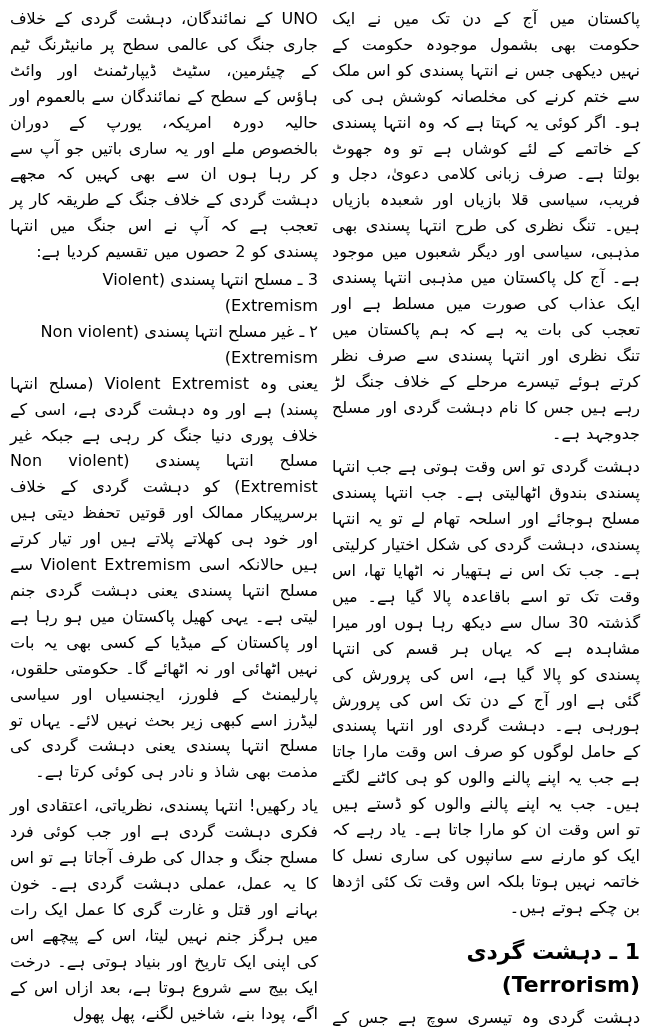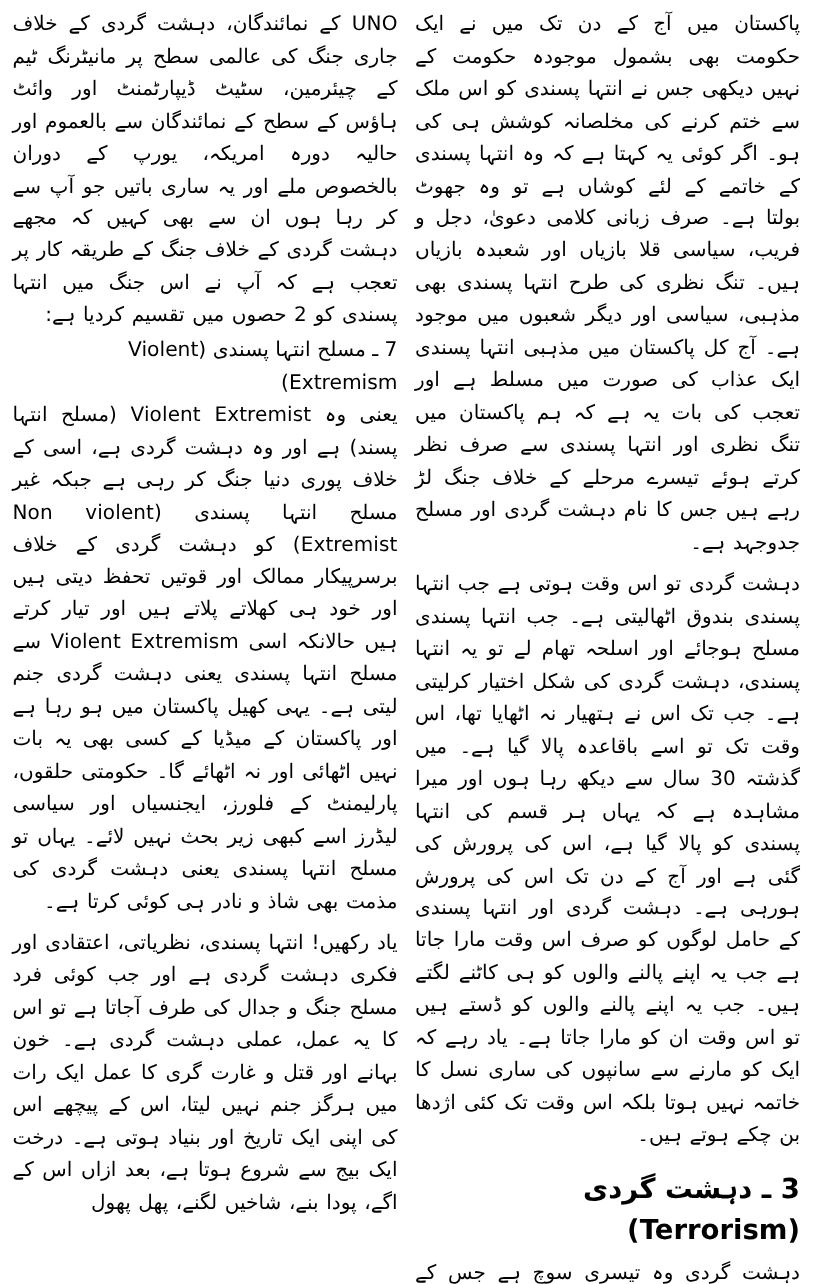--- a/index.html
+++ b/index.html
@@ -62,25 +62,26 @@
 </style>
 </head>
 <body>
 
 <div class="page">
 
   <div class="column right-col">
     <p class="para">پاکستان میں آج کے دن تک میں نے ایک حکومت بھی بشمول موجودہ حکومت کے نہیں دیکھی جس نے انتہا پسندی کو اس ملک سے ختم کرنے کی مخلصانہ کوشش ہی کی ہو۔ اگر کوئی یہ کہتا ہے کہ وہ انتہا پسندی کے خاتمے کے لئے کوشاں ہے تو وہ جھوٹ بولتا ہے۔ صرف زبانی کلامی دعویٰ، دجل و فریب، سیاسی قلا بازیاں اور شعبدہ بازیاں ہیں۔ تنگ نظری کی طرح انتہا پسندی بھی مذہبی، سیاسی اور دیگر شعبوں میں موجود ہے۔ آج کل پاکستان میں مذہبی انتہا پسندی ایک عذاب کی صورت میں مسلط ہے اور تعجب کی بات یہ ہے کہ ہم پاکستان میں تنگ نظری اور انتہا پسندی سے صرف نظر کرتے ہوئے تیسرے مرحلے کے خلاف جنگ لڑ رہے ہیں جس کا نام دہشت گردی اور مسلح جدوجہد ہے۔</p>
     <div class="block-gap"></div>
     <p class="para">دہشت گردی تو اس وقت ہوتی ہے جب انتہا پسندی بندوق اٹھالیتی ہے۔ جب انتہا پسندی مسلح ہوجائے اور اسلحہ تھام لے تو یہ انتہا پسندی، دہشت گردی کی شکل اختیار کرلیتی ہے۔ جب تک اس نے ہتھیار نہ اٹھایا تھا، اس وقت تک تو اسے باقاعدہ پالا گیا ہے۔ میں گذشتہ 30 سال سے دیکھ رہا ہوں اور میرا مشاہدہ ہے کہ یہاں ہر قسم کی انتہا پسندی کو پالا گیا ہے، اس کی پرورش کی گئی ہے اور آج کے دن تک اس کی پرورش ہورہی ہے۔ دہشت گردی اور انتہا پسندی کے حامل لوگوں کو صرف اس وقت مارا جاتا ہے جب یہ اپنے پالنے والوں کو ہی کاٹنے لگتے ہیں۔ جب یہ اپنے پالنے والوں کو ڈستے ہیں تو اس وقت ان کو مارا جاتا ہے۔ یاد رہے کہ ایک کو مارنے سے سانپوں کی ساری نسل کا خاتمہ نہیں ہوتا بلکہ اس وقت تک کئی اژدھا بن چکے ہوتے ہیں۔</p>
-    <h2 class="heading">3 ـ دہشت گردی (Terrorism)</h2>
+    <h2 class="heading">1 ـ دہشت گردی (Terrorism)</h2>
     <p class="para">دہشت گردی وہ تیسری سوچ ہے جس کے ساتھ ہمارا ٹکراؤ اور تصادم ہے۔ پوری دنیا میں منعقدہ کانفرنسز اور سیمینارز میں مغربی مفکروں، تھنک ٹینکس،</p>
   </div>
 
   <div class="column left-col">
     <p class="para">UNO کے نمائندگان، دہشت گردی کے خلاف جاری جنگ کی عالمی سطح پر مانیٹرنگ ٹیم کے چیئرمین، سٹیٹ ڈیپارٹمنٹ اور وائٹ ہاؤس کے سطح کے نمائندگان سے بالعموم اور حالیہ دورہ امریکہ، یورپ کے دوران بالخصوص ملے اور یہ ساری باتیں جو آپ سے کر رہا ہوں ان سے بھی کہیں کہ مجھے دہشت گردی کے خلاف جنگ کے طریقہ کار پر تعجب ہے کہ آپ نے اس جنگ میں انتہا پسندی کو 2 حصوں میں تقسیم کردیا ہے:</p>
-    <p class="list-item">7 ـ مسلح انتہا پسندی (Violent Extremism)</p>
+    <p class="list-item">3 ـ مسلح انتہا پسندی (Violent Extremism)</p>
+    <p class="list-item">۲ ـ غیر مسلح انتہا پسندی (Non violent Extremism)</p>
     <p class="para">یعنی وہ Violent Extremist (مسلح انتہا پسند) ہے اور وہ دہشت گردی ہے، اسی کے خلاف پوری دنیا جنگ کر رہی ہے جبکہ غیر مسلح انتہا پسندی (Non violent Extremist) کو دہشت گردی کے خلاف برسرپیکار ممالک اور قوتیں تحفظ دیتی ہیں اور خود ہی کھلاتے پلاتے ہیں اور تیار کرتے ہیں حالانکہ اسی Violent Extremism سے مسلح انتہا پسندی یعنی دہشت گردی جنم لیتی ہے۔ یہی کھیل پاکستان میں ہو رہا ہے اور پاکستان کے میڈیا کے کسی بھی یہ بات نہیں اٹھائی اور نہ اٹھائے گا۔ حکومتی حلقوں، پارلیمنٹ کے فلورز، ایجنسیاں اور سیاسی لیڈرز اسے کبھی زیر بحث نہیں لائے۔ یہاں تو مسلح انتہا پسندی یعنی دہشت گردی کی مذمت بھی شاذ و نادر ہی کوئی کرتا ہے۔</p>
     <div class="block-gap"></div>
     <p class="para">یاد رکھیں! انتہا پسندی، نظریاتی، اعتقادی اور فکری دہشت گردی ہے اور جب کوئی فرد مسلح جنگ و جدال کی طرف آجاتا ہے تو اس کا یہ عمل، عملی دہشت گردی ہے۔ خون بہانے اور قتل و غارت گری کا عمل ایک رات میں ہرگز جنم نہیں لیتا، اس کے پیچھے اس کی اپنی ایک تاریخ اور بنیاد ہوتی ہے۔ درخت ایک بیج سے شروع ہوتا ہے، بعد ازاں اس کے اگے، پودا بنے، شاخیں لگنے، پھل پھول</p>
   </div>
 
 </div>
 
 </body></html>

